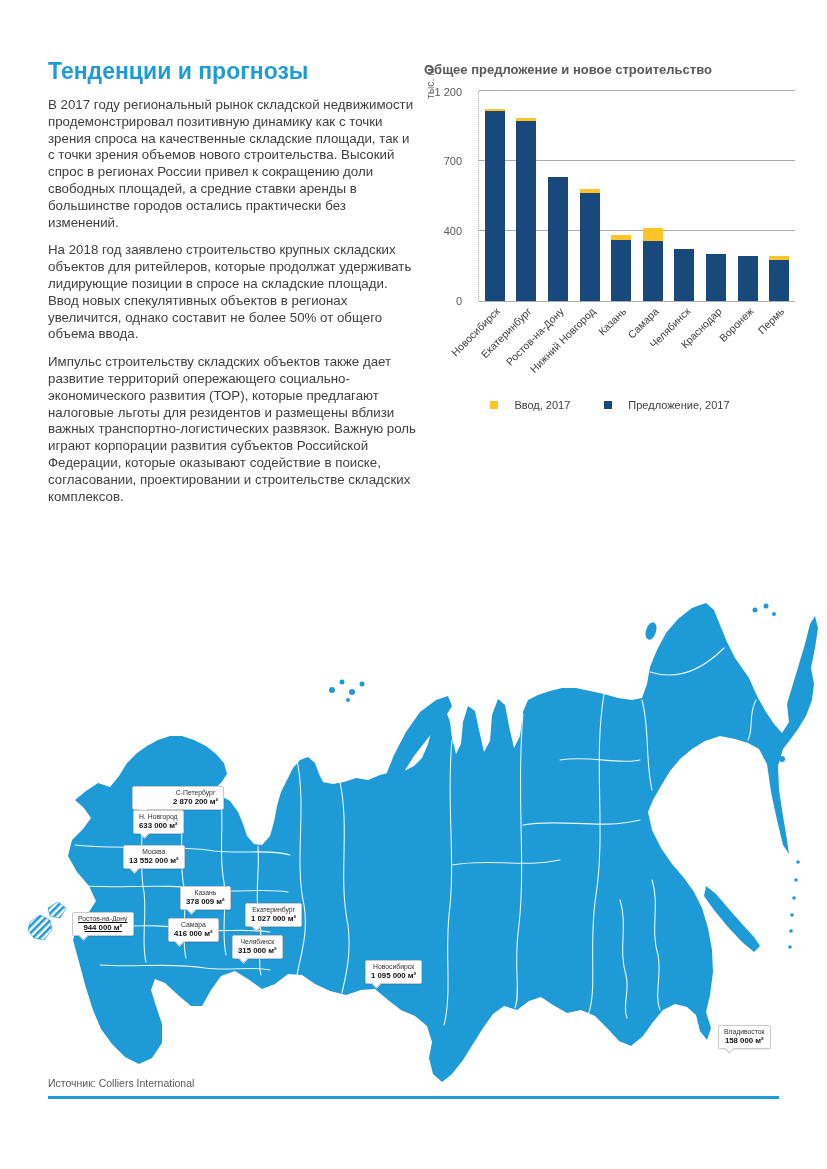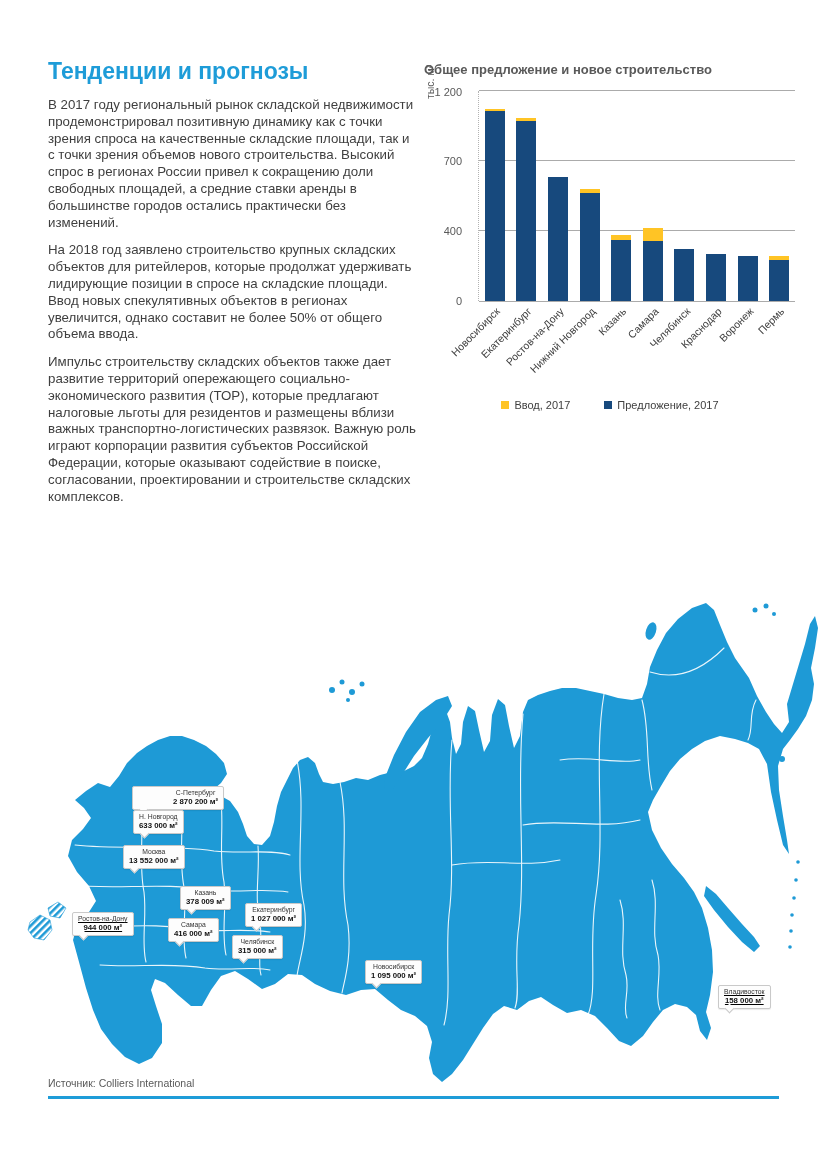--- a/index.html
+++ b/index.html
@@ -34,21 +34,21 @@
   .bar .seg{width:100%;}
   .xlabels{position:absolute;left:0;top:214px;width:316px;height:86px;}
   .xlabel{
     position:absolute;top:0;font-size:10.5px;color:#404040;white-space:nowrap;
     transform:rotate(-45deg);transform-origin:100% 0;
   }
   .legend{
     position:relative;margin:98px 0 0 28px;display:flex;gap:34px;align-items:center;
     font-size:11px;color:#404040;justify-content:center;width:316px;
   }
-  .legend-item{display:flex;align-items:center;gap:5px;}
+  .legend-item{display:flex;align-items:center;gap:16px;}
   .legend-swatch{width:8px;height:8px;display:inline-block;}
   
   .map-svg{position:absolute;left:0;top:0;width:827px;height:1169px;pointer-events:none;}
   .maplabel{
     position:absolute;background:#FDFDFD;border:1px solid #C9C9C9;border-radius:2px;
     padding:2px 5px 3px 5px;text-align:center;white-space:nowrap;z-index:3;
     box-shadow:0 1px 1px rgba(0,0,0,0.08);
   }
   .maplabel::after{
     content:"";position:absolute;left:7px;bottom:-4px;width:6px;height:6px;background:#FDFDFD;
@@ -251,21 +251,21 @@
         <div class="ml-value">416 000 м²</div>
       </div>
       <div class="maplabel" style="left: 232px; top: 935px;">
         <div class="ml-name">Челябинск</div>
         <div class="ml-value">315 000 м²</div>
       </div>
       <div class="maplabel" style="left: 365px; top: 960px;">
         <div class="ml-name">Новосибирск</div>
         <div class="ml-value">1 095 000 м²</div>
       </div>
-      <div class="maplabel" style="left: 718px; top: 985px; text-decoration: underline;">
+      <div class="maplabel" style="left: 718px; top: 1025px;">
         <div class="ml-name">Владивосток</div>
         <div class="ml-value">158 000 м²</div>
       </div>
     </div>
 
   <div class="source">Источник: Colliers International</div>
   <div class="rule" id="rule" style="background: rgb(30, 156, 216);"></div>
 
 </div>
 

